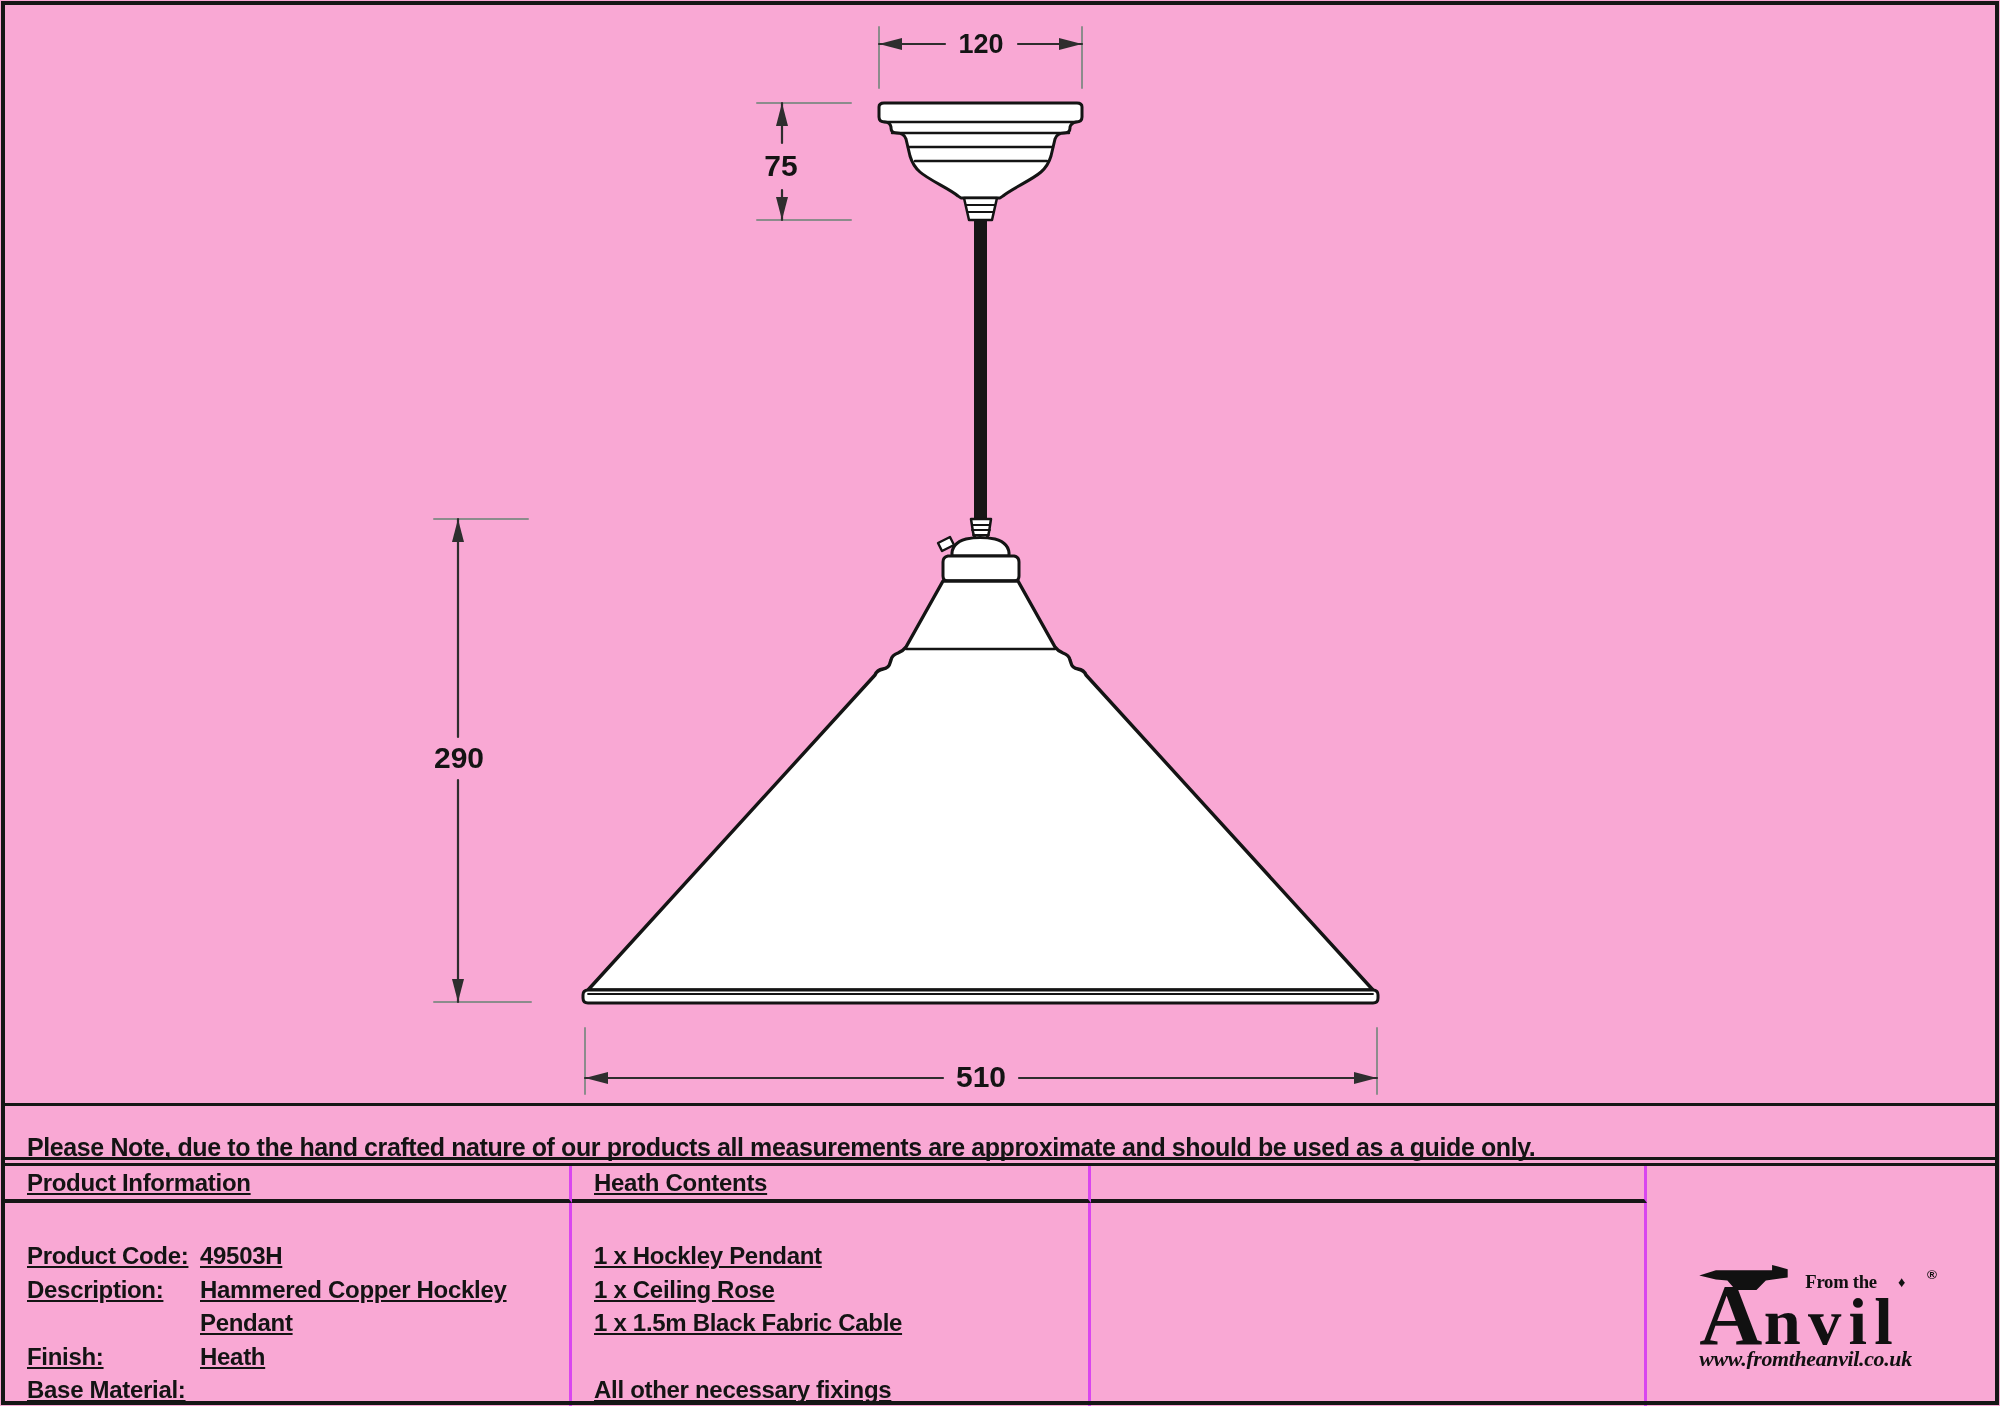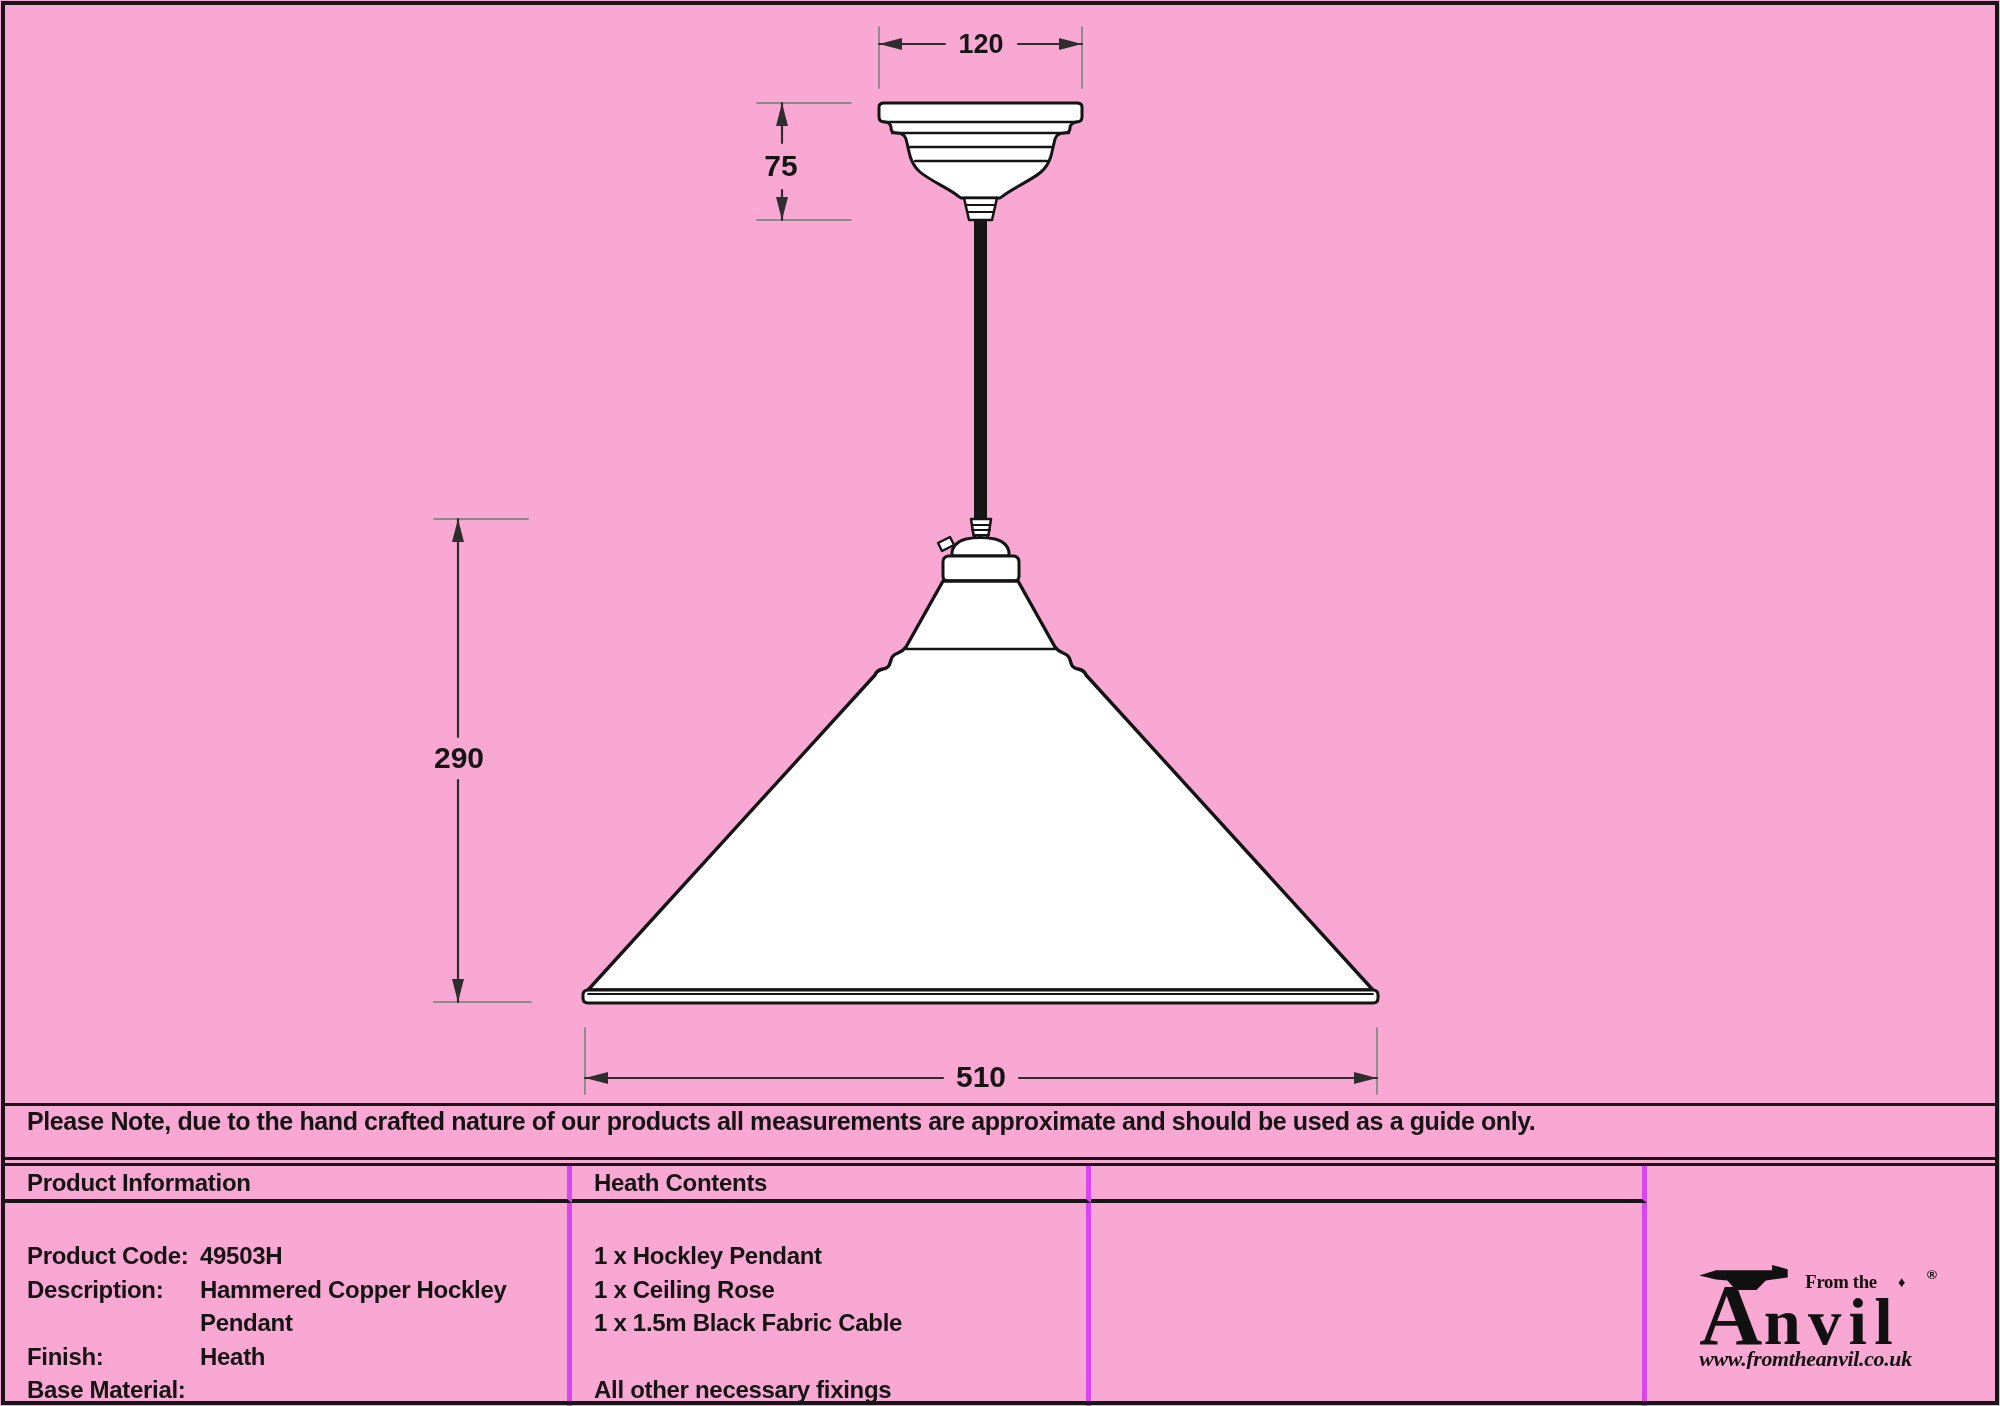--- a/index.html
+++ b/index.html
@@ -12,41 +12,41 @@
     overflow:hidden;
   }
   .outer-border{
     position:absolute;left:1px;top:1px;right:1px;bottom:1px;
     border:4px solid #161616;
     pointer-events:none;
   }
   svg.drawing{position:absolute;left:0;top:0;}
   .hline{position:absolute;background:#161616;height:3px;}
   .note-row{
-    position:absolute;left:5px;top:1096px;width:1991px;height:50px;
+    position:absolute;left:5px;top:1122px;width:1991px;height:50px;
     display:flex;align-items:center;
   }
   .note-row span{
     padding-left:22px;
     font-size:25px;font-weight:700;letter-spacing:-0.4px;
   }
   .info-table{
     position:absolute;left:5px;top:1166px;width:1991px;height:233px;
     display:grid;
     grid-template-columns:567px 519px 556px 1fr;
     grid-template-rows:37px 1fr;
     font-size:24px;font-weight:700;letter-spacing:-0.3px;
   }
   .cell{box-sizing:border-box;}
   .th{
     border-bottom:4px solid #161616;
     display:flex;align-items:center;
     padding-left:22px;
   }
-  .br{border-right:5px solid #d946ef;}
+  .br{border-right:3px solid #d946ef;text-decoration:underline;}
   .body-cell{padding:36px 0 0 22px;line-height:33.5px;}
   .kv{display:grid;grid-template-columns:173px auto;}
   .logo-cell{
     grid-column:4;grid-row:1/3;
     display:flex;align-items:center;justify-content:center;
     padding-top:62px;
   }
   .spacer-line{height:33.5px;}
 </style>
 </head>

